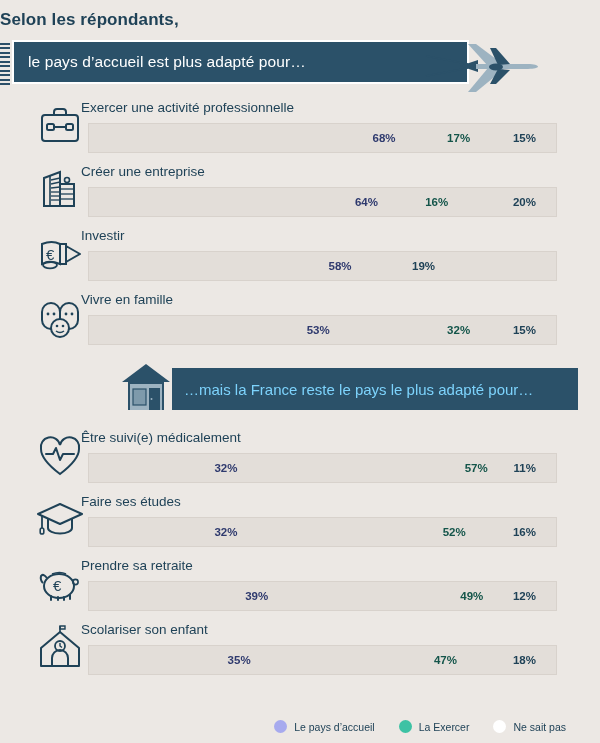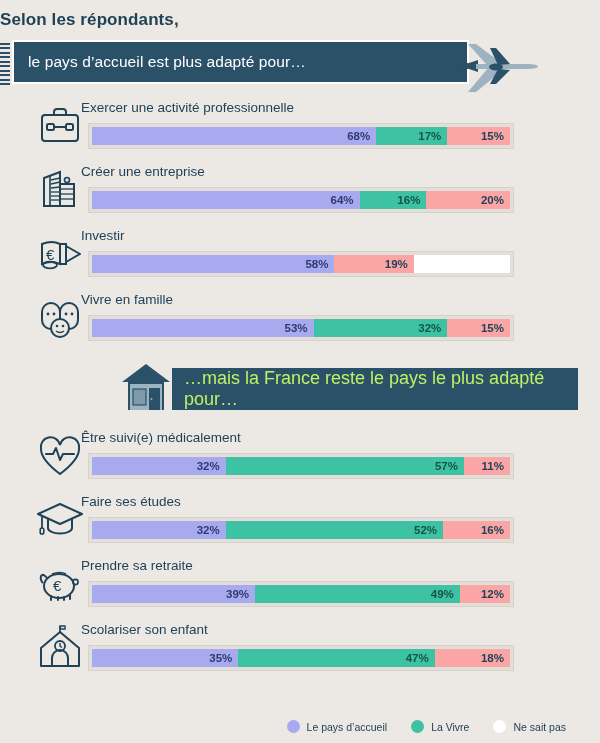--- a/index.html
+++ b/index.html
@@ -45,39 +45,39 @@
 
   
   .banner2-row{position:relative;height:52px;margin-top:16px;}
   .house-wrap{position:absolute;left:118px;top:-6px;width:56px;height:56px;}
   .banner2{
     position:absolute;left:172px;top:2px;width:406px;height:42px;
     background:#2b5169;
     display:flex;align-items:center;
   }
   .banner2 span{
-    color:#bef264;font-size:18px;font-weight:400;padding-left:12px;
+    color:#7dd3fc;font-size:15px;font-weight:400;padding-left:12px;
   }
 
   
   .rows{margin-top:6px;}
   .row{position:relative;height:64px;}
   .row .icon{
     position:absolute;left:34px;top:6px;width:52px;height:52px;
   }
   .row .rowlabel{
     position:absolute;left:81px;top:6px;
     font-size:13.5px;font-weight:400;color:#1f4257;
   }
   .barframe{
-    position:absolute;left:88px;top:29px;width:426px;height:26px;
+    position:absolute;left:88px;top:29px;width:469px;height:26px;
     background:#e3ded9;
     border:1px solid #d8d2cc;
     box-sizing:border-box;
-    padding:3px;
+    padding:14px;
   }
   .bar{
     position:relative;width:100%;height:100%;
     display:flex;background:#ffffff;
   }
   .seg{
     height:100%;display:flex;align-items:center;justify-content:flex-end;
     font-size:11.5px;font-weight:700;box-sizing:border-box;padding-right:6px;
   }
   .seg.host{background:#a7aaee;color:#2f3a6e;}
@@ -330,21 +330,21 @@
     </div>
   </div>
 
   <div class="legend">
     <div class="item">
       <span class="dot host"></span>
       <span class="lbl">Le pays d’accueil</span>
     </div>
     <div class="item">
       <span class="dot france"></span>
-      <span class="lbl">La Vivre</span>
+      <span class="lbl">La Exercer</span>
     </div>
     <div class="item">
       <span class="dot dk"></span>
       <span class="lbl">Ne sait pas</span>
     </div>
   </div>
 
 </div>
 
 </body></html>

